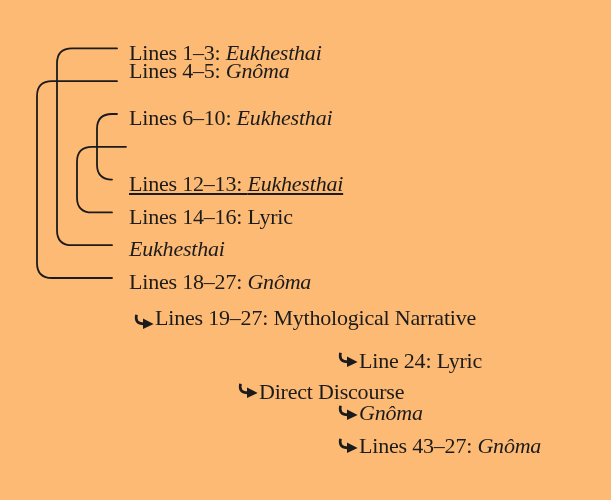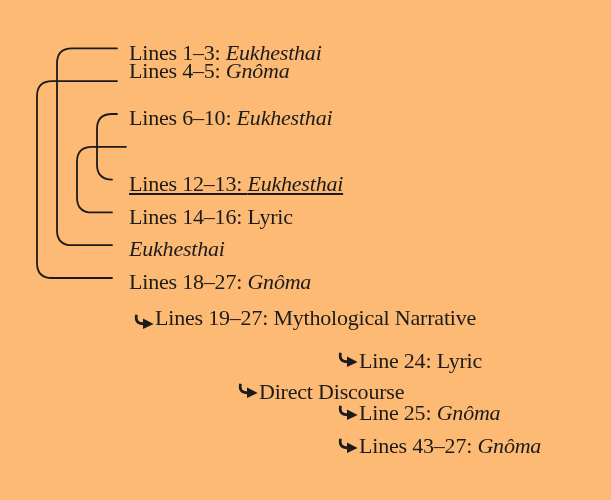--- a/index.html
+++ b/index.html
@@ -66,19 +66,19 @@
           <path d="M4.5,0.8 C3.1,6.8 5.6,9.9 12,9.9" fill="none" stroke="#1b1b1b" stroke-width="2.6"></path>
           <polygon points="11,4.6 21.6,9.9 11,15" fill="#1b1b1b"></polygon>
         </svg><span>Direct Discourse</span></div>
       <div class="row" style="left: 336px; top: 344px;"><svg class="arrow-icon" width="22" height="15" viewBox="0 0 22 15">
           <path d="M4.5,0.8 C3.1,6.8 5.6,9.9 12,9.9" fill="none" stroke="#1b1b1b" stroke-width="2.6"></path>
           <polygon points="11,4.6 21.6,9.9 11,15" fill="#1b1b1b"></polygon>
         </svg><span>Line 24: </span><span>Lyric</span></div>
       <div class="row" style="left: 336px; top: 396.8px;"><svg class="arrow-icon" width="22" height="15" viewBox="0 0 22 15">
           <path d="M4.5,0.8 C3.1,6.8 5.6,9.9 12,9.9" fill="none" stroke="#1b1b1b" stroke-width="2.6"></path>
           <polygon points="11,4.6 21.6,9.9 11,15" fill="#1b1b1b"></polygon>
-        </svg><span>Line 25: </span><span class="term-italic">Gnôma</span></div>
+        </svg><span class="term-italic">Gnôma</span></div>
       <div class="row" style="left: 336px; top: 429.6px;"><svg class="arrow-icon" width="22" height="15" viewBox="0 0 22 15">
           <path d="M4.5,0.8 C3.1,6.8 5.6,9.9 12,9.9" fill="none" stroke="#1b1b1b" stroke-width="2.6"></path>
           <polygon points="11,4.6 21.6,9.9 11,15" fill="#1b1b1b"></polygon>
         </svg><span>Lines 43–27: </span><span class="term-italic">Gnôma</span></div>
     </div>
 </div>
 
 </body></html>

